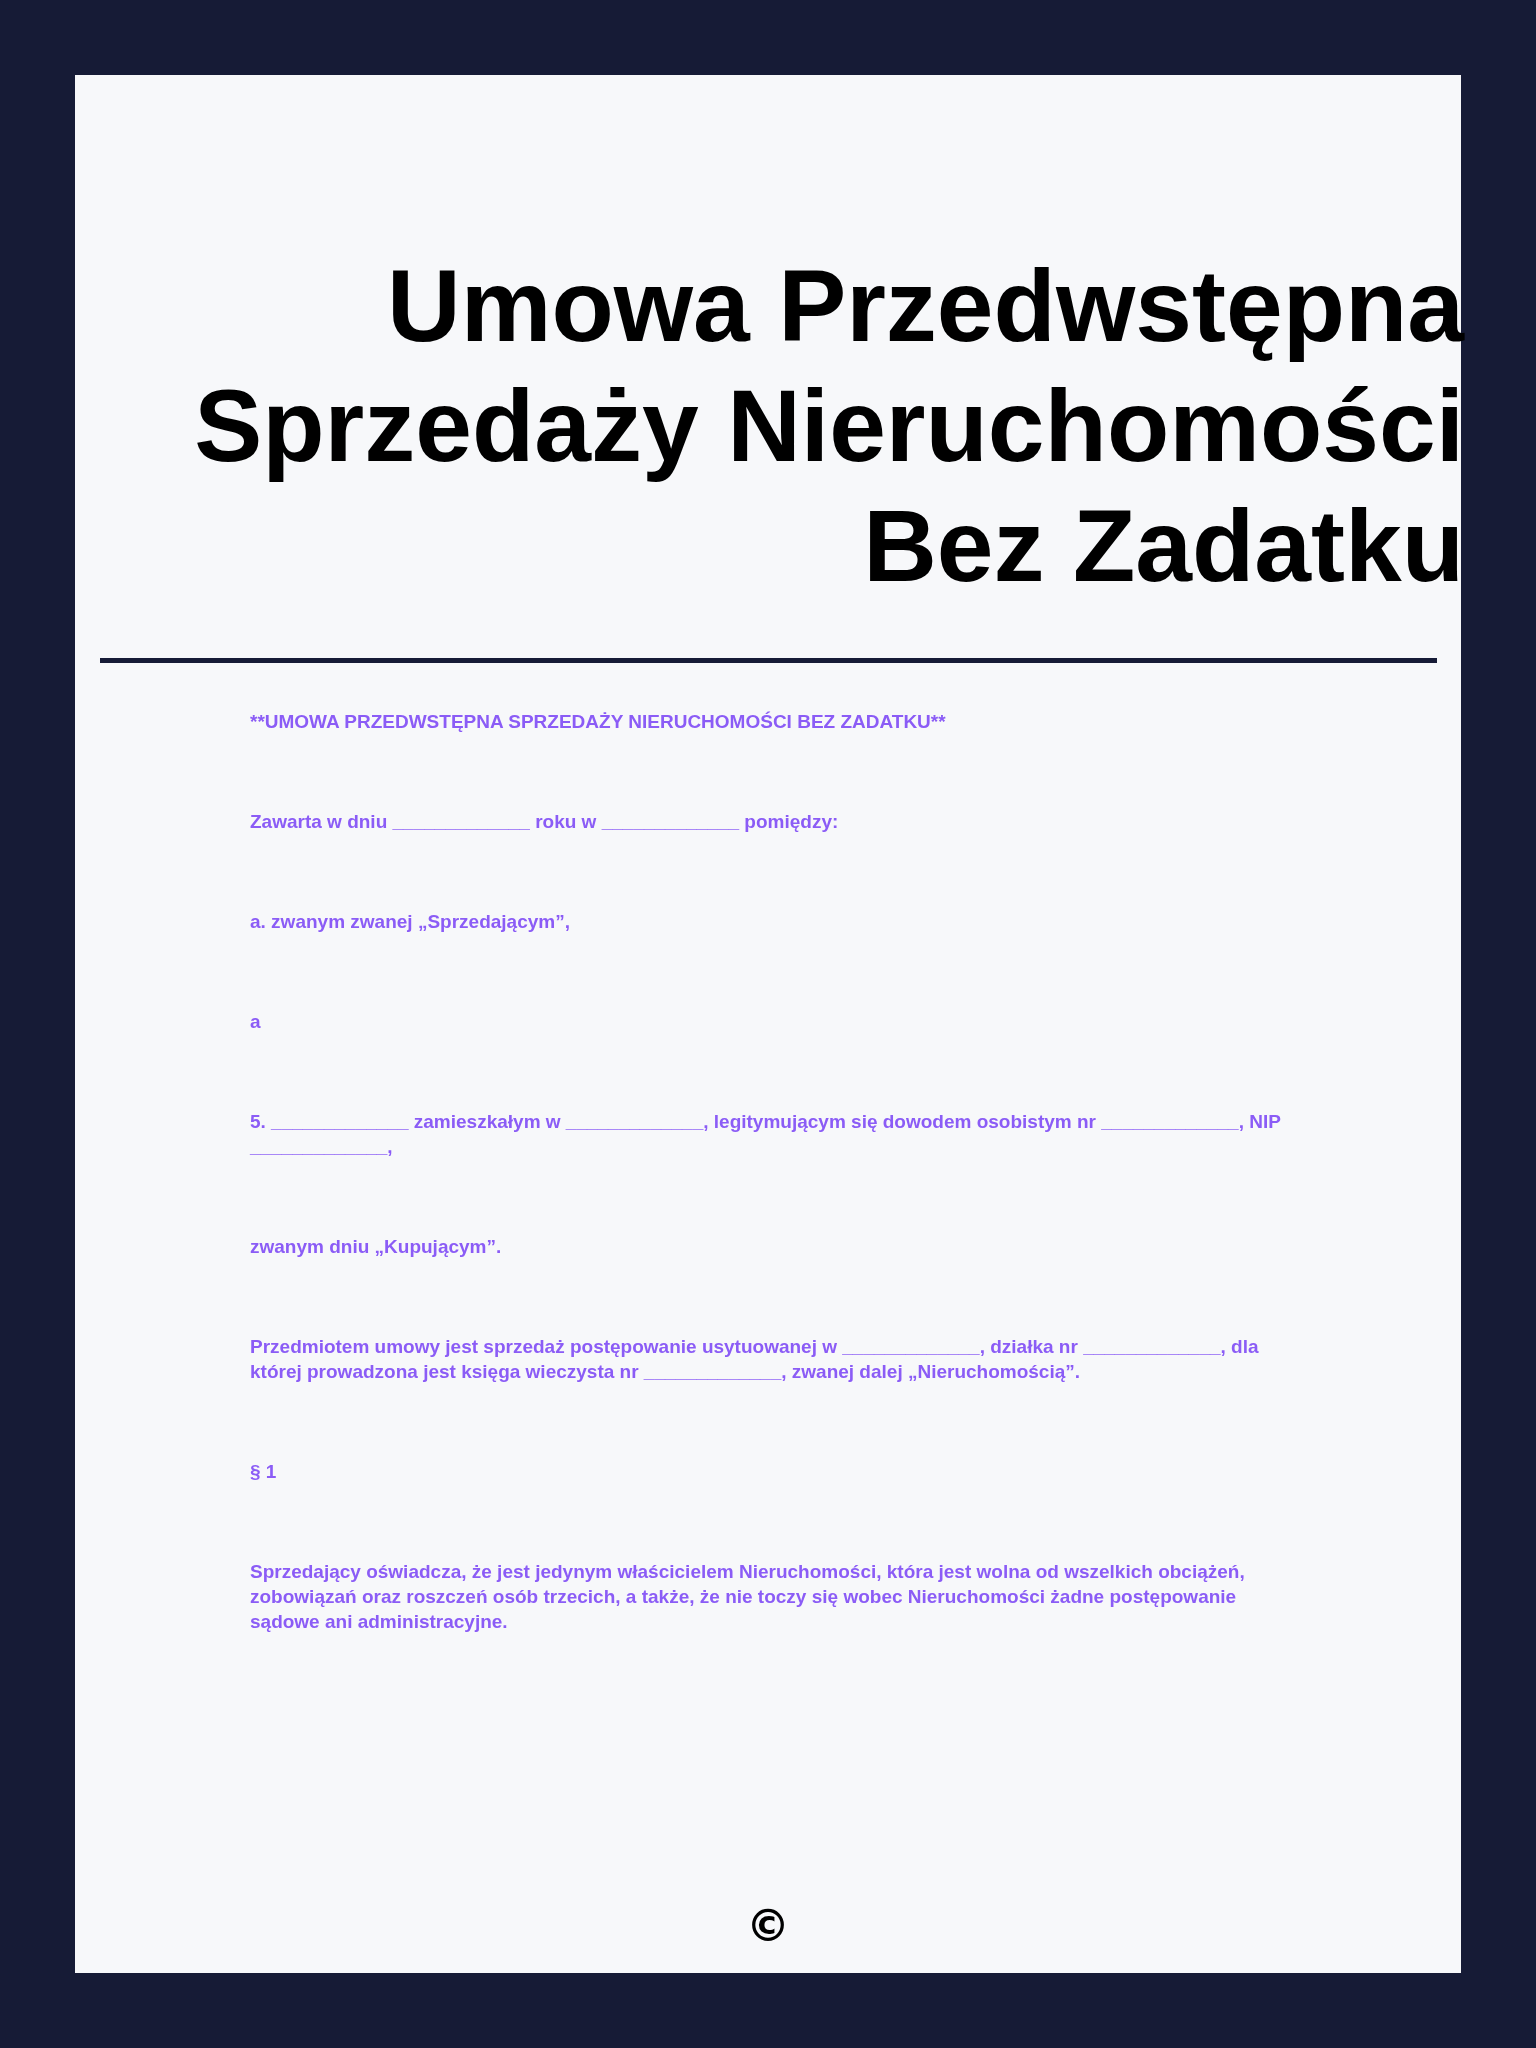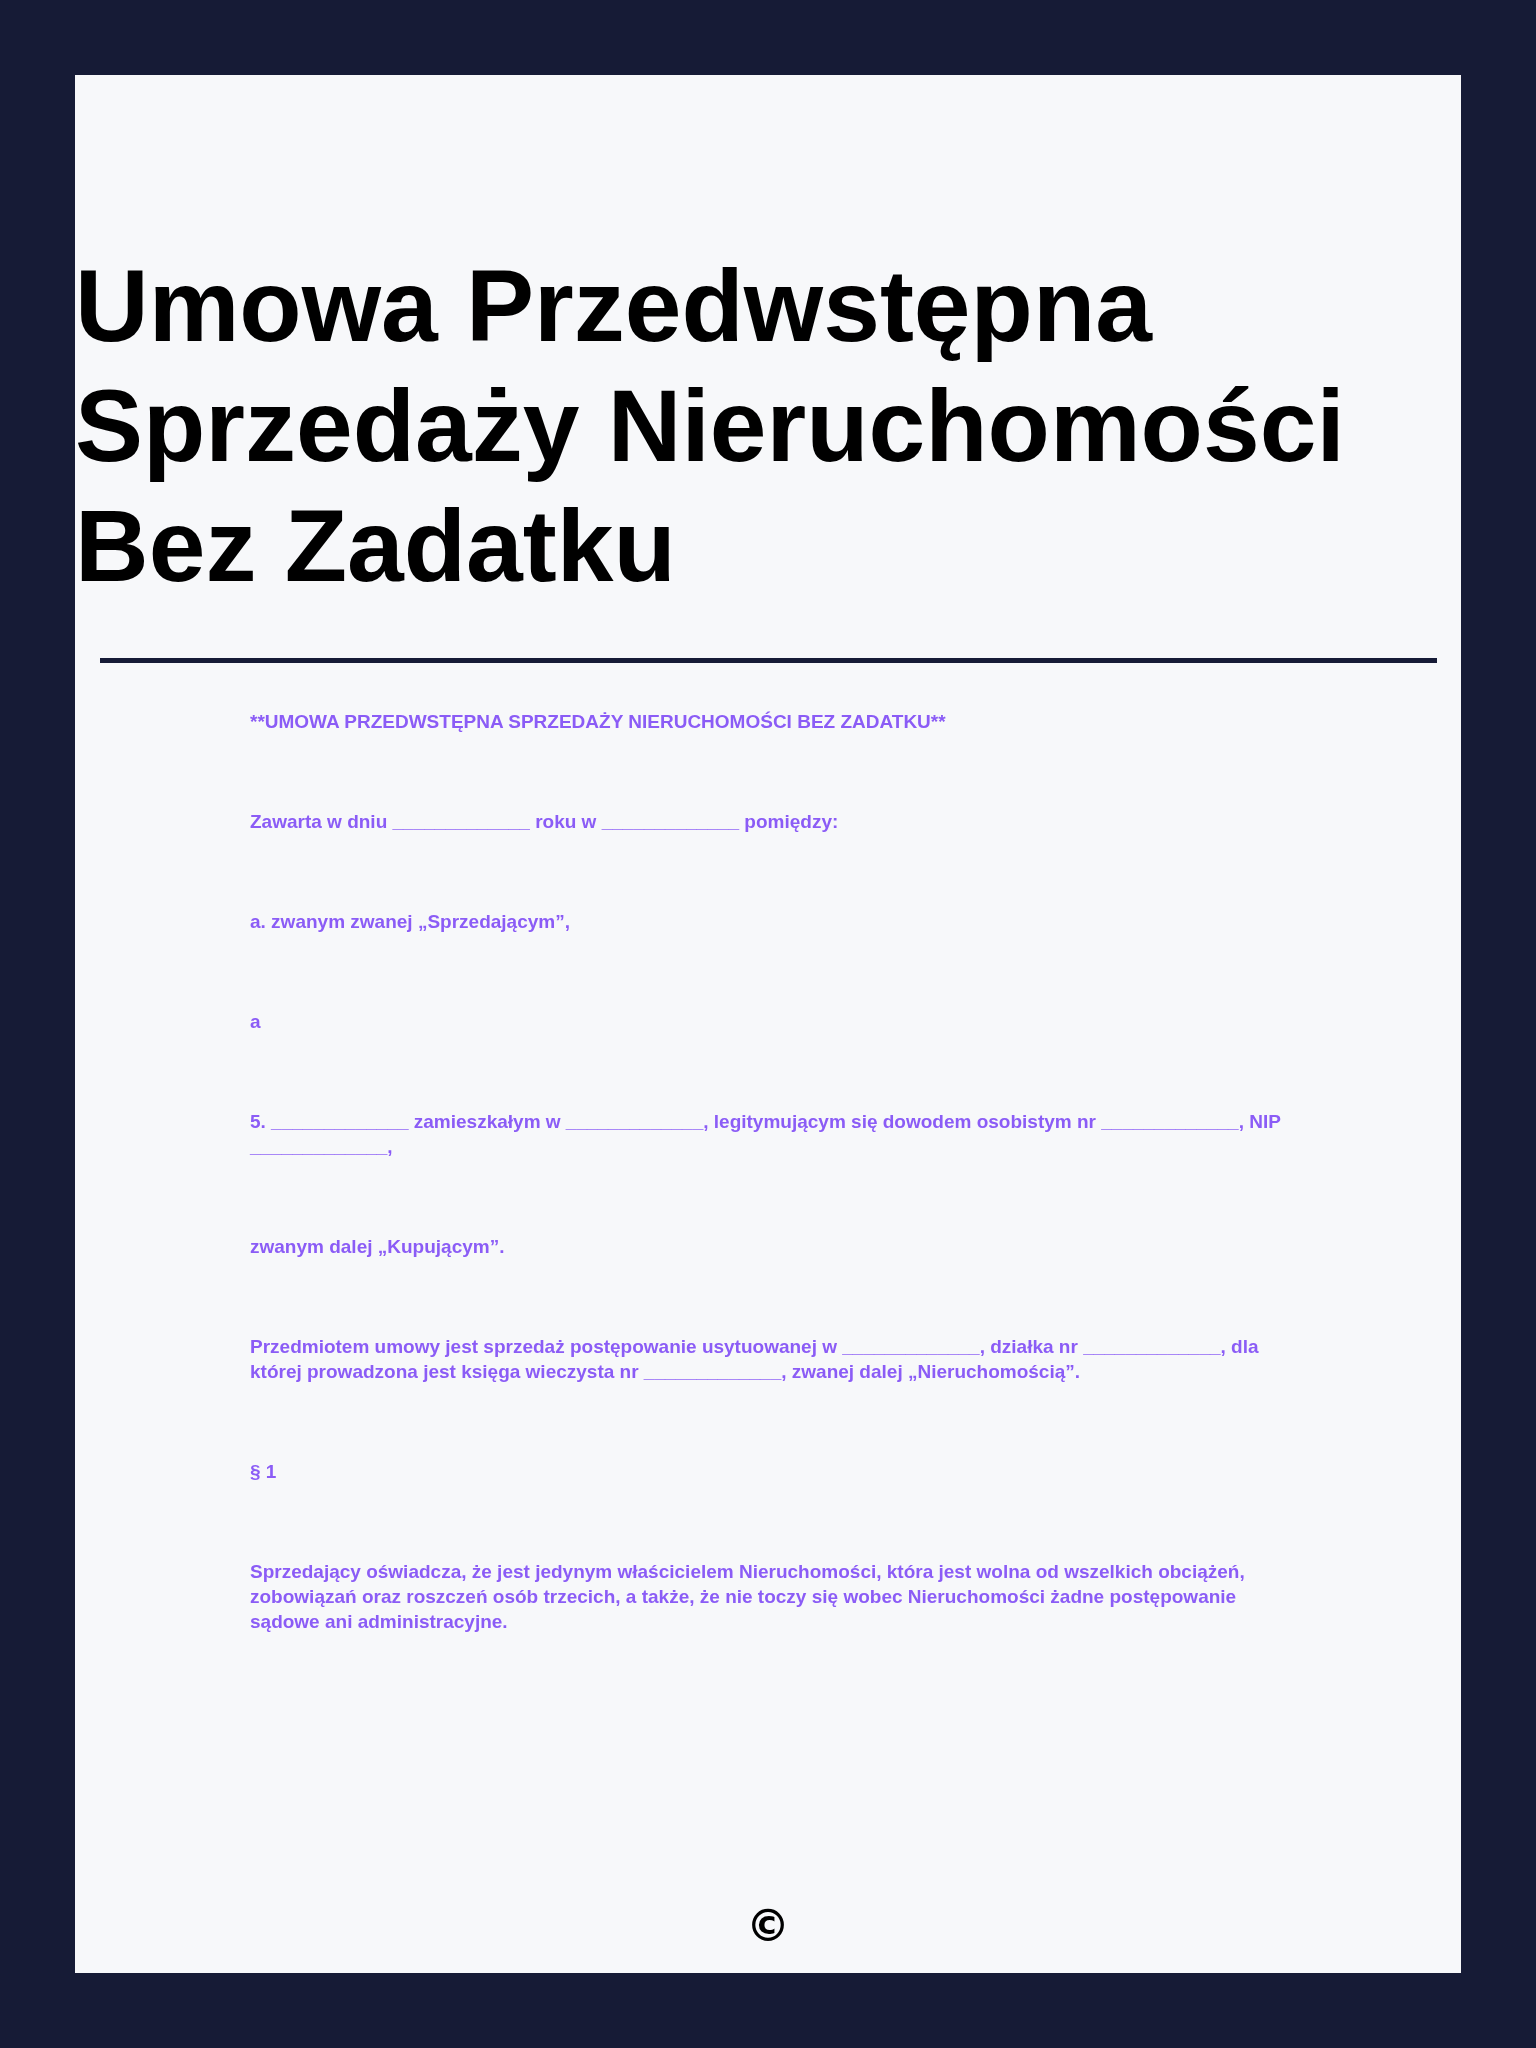--- a/index.html
+++ b/index.html
@@ -21,21 +21,21 @@
       width: 1386px;
       height: 1898px;
       background: #f7f8fa;
     }
     .title {
       position: absolute;
       left: 0;
       top: 171px;
       width: 1389px;
       margin: 0;
-      text-align: left;
+      text-align: right;
       font-family: "Liberation Sans", sans-serif;
       font-weight: bold;
       font-size: 102px;
       line-height: 120px;
       color: #000000;
     }
     .title span {
       display: block;
     }
     .divider {
@@ -87,20 +87,20 @@
   </h1>
 
   <div class="divider"></div>
 
   <div class="body-text">
     <p>**UMOWA PRZEDWSTĘPNA SPRZEDAŻY NIERUCHOMOŚCI BEZ ZADATKU**</p>
     <p>Zawarta w dniu _____________ roku w _____________ pomiędzy:</p>
     <p>a. zwanym zwanej „Sprzedającym”,</p>
     <p>a</p>
     <p>5. _____________ zamieszkałym w _____________, legitymującym się dowodem osobistym nr _____________, NIP _____________,</p>
-    <p>zwanym dalej „Kupującym”.</p>
+    <p>zwanym dniu „Kupującym”.</p>
     <p>Przedmiotem umowy jest sprzedaż postępowanie usytuowanej w _____________, działka nr _____________, dla której prowadzona jest księga wieczysta nr _____________, zwanej dalej „Nieruchomością”.</p>
     <p>§ 1</p>
     <p>Sprzedający oświadcza, że jest jedynym właścicielem Nieruchomości, która jest wolna od wszelkich obciążeń, zobowiązań oraz roszczeń osób trzecich, a także, że nie toczy się wobec Nieruchomości żadne postępowanie sądowe ani administracyjne.</p>
   </div>
 
   <div class="copyright">©</div>
 </div>
 
 </body></html>

